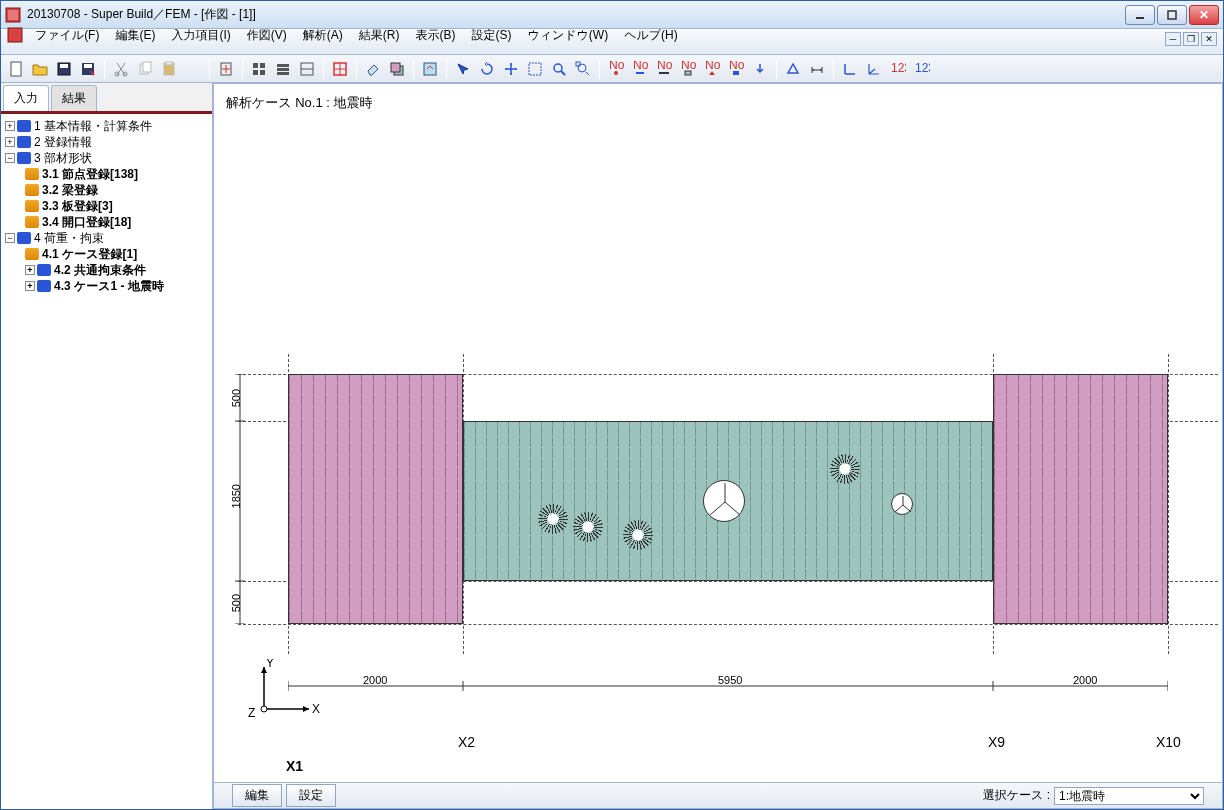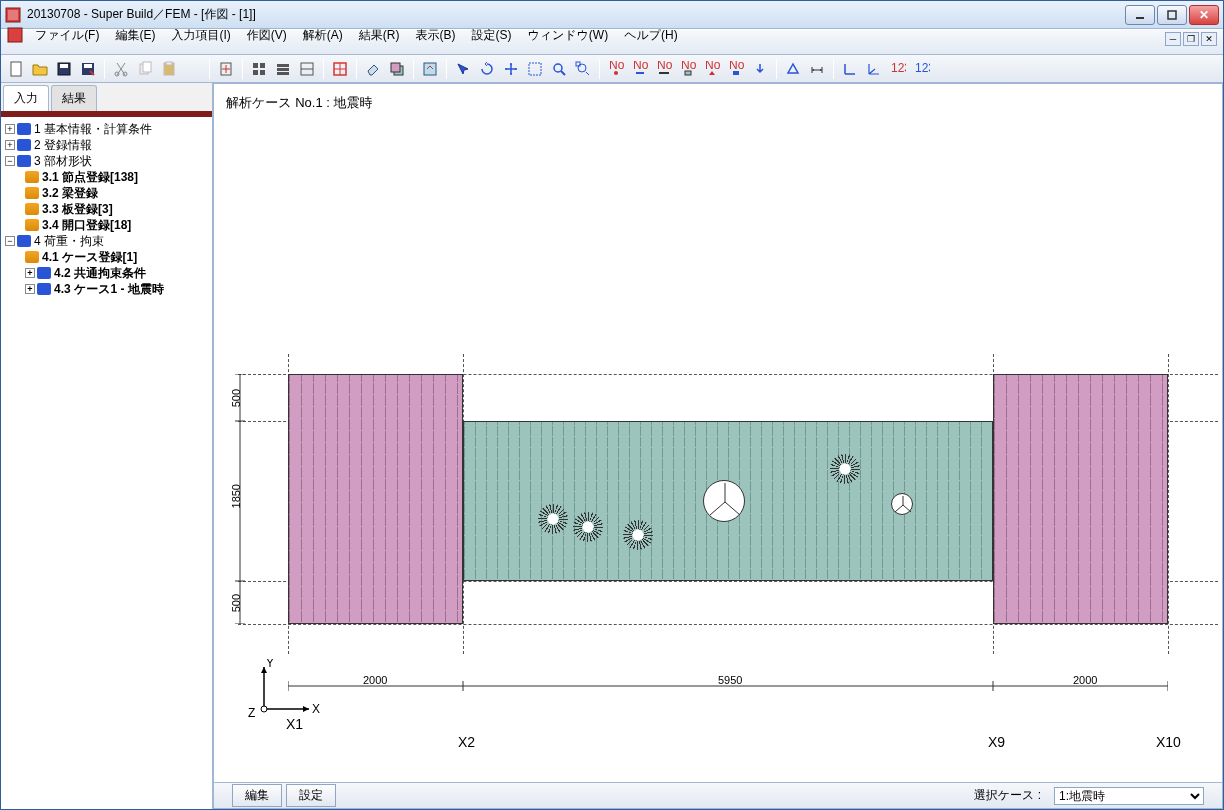--- a/index.html
+++ b/index.html
@@ -19,21 +19,21 @@
   .mdi-btns { margin-left:auto; display:flex; gap:2px; }
   .mdi-btn { width:16px; height:14px; border:1px solid #8fa6c6; background:#e9eff8; display:flex; align-items:center; justify-content:center; font-size:9px; }
 
   .toolbars { height: 28px; background: linear-gradient(#f5f7fa,#e3e9f2); border-bottom: 1px solid #a5b8d2; display: flex; align-items: center; padding: 2px 4px; gap: 2px; }
   .tbicon { width: 22px; height: 22px; display:flex; align-items:center; justify-content:center; border-radius:2px; }
   .tbsep { width:1px; height:20px; background:#a5b8d2; margin:0 3px; border-right:1px solid #fff; }
 
   .client { flex:1; display:flex; background:#fff; }
 
   .leftpane { width: 212px; border-right: 1px solid #a5b8d2; display:flex; flex-direction:column; background:#f9f9f9; }
-  .tabs { display:flex; border-bottom:6px solid #7f1d1d; background:#f1f1f1; }
+  .tabs { display:flex; border-bottom:3px solid #7f1d1d; background:#f1f1f1; }
   .tab { padding:4px 10px; border:1px solid #a5b8d2; border-bottom:none; background:#fff; margin-top:2px; margin-left:2px; border-radius:3px 3px 0 0; }
   .tab.inactive { background:#e2e2e2; }
   .tree { flex:1; padding:4px 2px; background:#fff; overflow:auto; }
   .tree-item { display:flex; align-items:center; height:16px; white-space:nowrap; }
   .tree-item .sq { width:10px; height:10px; border:1px solid #888; display:inline-flex; align-items:center; justify-content:center; margin-right:2px; font-size:9px; line-height:8px; }
   .tree-item.level1 { padding-left:2px; }
   .tree-item.level2 { padding-left:22px;font-weight:bold; }
   .ticon { width:14px; height:12px; margin-right:3px; display:inline-block; border-radius:2px; }
   .ticon.blue { background:#2954d6; }
   .ticon.blue4 { background:#2954d6; position:relative; }
@@ -53,21 +53,21 @@
   .hole-pattern { position:absolute; width:30px; height:30px; background:radial-gradient(circle,#fff 5px,transparent 6px), repeating-conic-gradient(#333 0 5deg, transparent 5deg 15deg); border-radius:50%; }
   .pat1{left:300px;top:310px;} .pat2{left:335px;top:318px;} .pat3{left:385px;top:326px;} .pat4{left:592px;top:260px;}
   .dashline { position:absolute; border-top:1px dashed #555; }
   .dashlinev { position:absolute; border-left:1px dashed #555; }
 
   .dim { position:absolute; font-size:11px; }
   .axis-lbl { position:absolute; font-size:14px; }
 
   .bottombar { height:26px; border-top:1px solid #a5b8d2; background:linear-gradient(#f5f7fa,#e3e9f2); display:flex; align-items:center; padding:0 18px; }
   .bottombar .btn { padding:2px 12px; border:1px solid #8fa6c6; background:linear-gradient(#fdfdfd,#e3e9f2); margin-right:4px; }
-  .bottombar .sel { margin-left:auto; display:flex; align-items:center; gap:13px; }
+  .bottombar .sel { margin-left:auto; display:flex; align-items:center; gap:4px; }
   .bottombar select { width:150px; height:18px; border:1px solid #8fa6c6; background:#fff; font-size:12px; }
 
   svg.micon { width:16px; height:16px; }
 
   .coord { position:absolute; left:30px; bottom:50px; font-size:13px; }
 </style>
 </head>
 <body>
 
 <div class="window">
@@ -440,21 +440,21 @@
             <line x1="7" y1="0" x2="7" y2="250" stroke="#333"></line>
             <line x1="2" y1="0" x2="12" y2="0" stroke="#333"></line>
             <line x1="2" y1="47" x2="12" y2="47" stroke="#333"></line>
             <line x1="2" y1="207" x2="12" y2="207" stroke="#333"></line>
             <line x1="2" y1="250" x2="12" y2="250" stroke="#333"></line>
           </svg>
           <div class="dim" style="left:-8px; top:195px; writing-mode:vertical-rl; transform:rotate(180deg);">500</div>
           <div class="dim" style="left:-8px; top:290px; writing-mode:vertical-rl; transform:rotate(180deg);">1850</div>
           <div class="dim" style="left:-8px; top:400px; writing-mode:vertical-rl; transform:rotate(180deg);">500</div>
 
-          <div class="axis-lbl" style="left:48px; top:522px;">X1</div>
+          <div class="axis-lbl" style="left:48px; top:564px;font-weight:bold;">X1</div>
           <div class="axis-lbl" style="left:220px; top:540px;text-align:center;">X2</div>
           <div class="axis-lbl" style="left:750px; top:540px;">X9</div>
           <div class="axis-lbl" style="left:918px; top:540px;">X10</div>
         </div>
 
         <div class="coord">
           <svg width="80" height="70">
             <line x1="20" y1="50" x2="65" y2="50" stroke="#000" stroke-width="1.5"></line>
             <path d="M65 50l-6-3v6z" fill="#000"></path>
             <line x1="20" y1="50" x2="20" y2="8" stroke="#000" stroke-width="1.5"></line>

